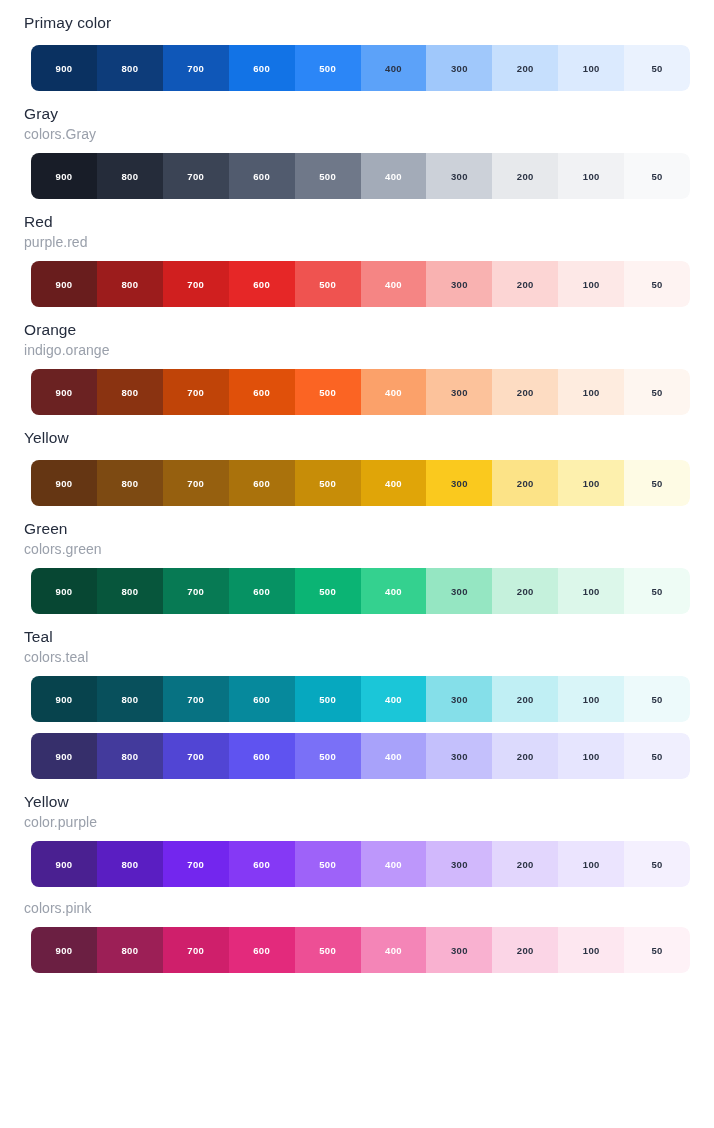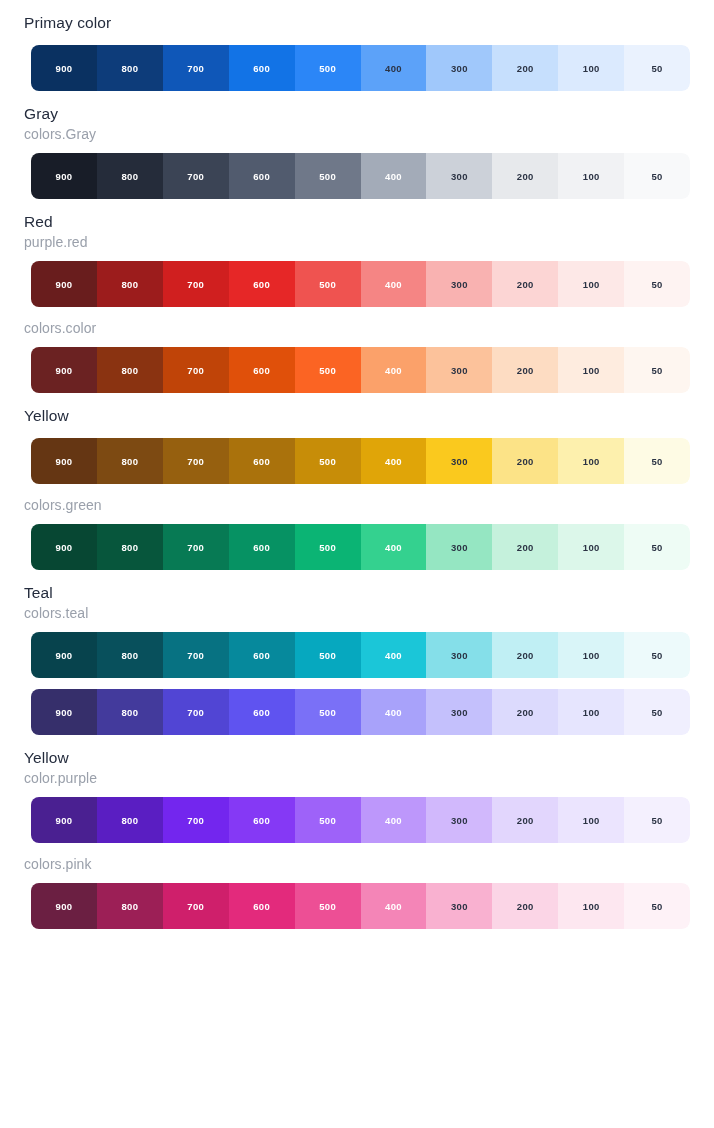--- a/index.html
+++ b/index.html
@@ -134,21 +134,22 @@
           <div class="swatch txt-light" style="background: rgb(239, 83, 80);">500</div>
           <div class="swatch txt-light" style="background: rgb(245, 133, 132);">400</div>
           <div class="swatch txt-dark" style="background: rgb(249, 178, 177);">300</div>
           <div class="swatch txt-dark" style="background: rgb(252, 213, 212);">200</div>
           <div class="swatch txt-dark" style="background: rgb(253, 232, 231);">100</div>
           <div class="swatch txt-dark" style="background: rgb(254, 243, 242);">50</div>
         </div>
       </div>
       <div class="palette-section">
         <div class="section-head">
-          <div class="section-token">colors.color</div>
+          <div class="section-title">Orange</div>
+          <div class="section-token">indigo.orange</div>
         </div>
         <div class="swatch-row">
           <div class="swatch txt-light" style="background: rgb(107, 34, 34);">900</div>
           <div class="swatch txt-light" style="background: rgb(138, 51, 17);">800</div>
           <div class="swatch txt-light" style="background: rgb(192, 68, 8);">700</div>
           <div class="swatch txt-light" style="background: rgb(224, 80, 10);">600</div>
           <div class="swatch txt-light" style="background: rgb(251, 100, 35);">500</div>
           <div class="swatch txt-light" style="background: rgb(251, 161, 106);">400</div>
           <div class="swatch txt-dark" style="background: rgb(252, 194, 155);">300</div>
           <div class="swatch txt-dark" style="background: rgb(253, 220, 194);">200</div>
@@ -168,20 +169,21 @@
           <div class="swatch txt-light" style="background: rgb(199, 141, 8);">500</div>
           <div class="swatch txt-light" style="background: rgb(224, 165, 8);">400</div>
           <div class="swatch txt-dark" style="background: rgb(250, 201, 30);">300</div>
           <div class="swatch txt-dark" style="background: rgb(252, 227, 135);">200</div>
           <div class="swatch txt-dark" style="background: rgb(253, 240, 173);">100</div>
           <div class="swatch txt-dark" style="background: rgb(254, 251, 228);">50</div>
         </div>
       </div>
       <div class="palette-section">
         <div class="section-head">
+          <div class="section-title">Green</div>
           <div class="section-token">colors.green</div>
         </div>
         <div class="swatch-row">
           <div class="swatch txt-light" style="background: rgb(7, 71, 51);">900</div>
           <div class="swatch txt-light" style="background: rgb(7, 86, 60);">800</div>
           <div class="swatch txt-light" style="background: rgb(7, 122, 84);">700</div>
           <div class="swatch txt-light" style="background: rgb(6, 146, 99);">600</div>
           <div class="swatch txt-light" style="background: rgb(11, 180, 116);">500</div>
           <div class="swatch txt-light" style="background: rgb(52, 209, 143);">400</div>
           <div class="swatch txt-dark" style="background: rgb(149, 230, 194);">300</div>

